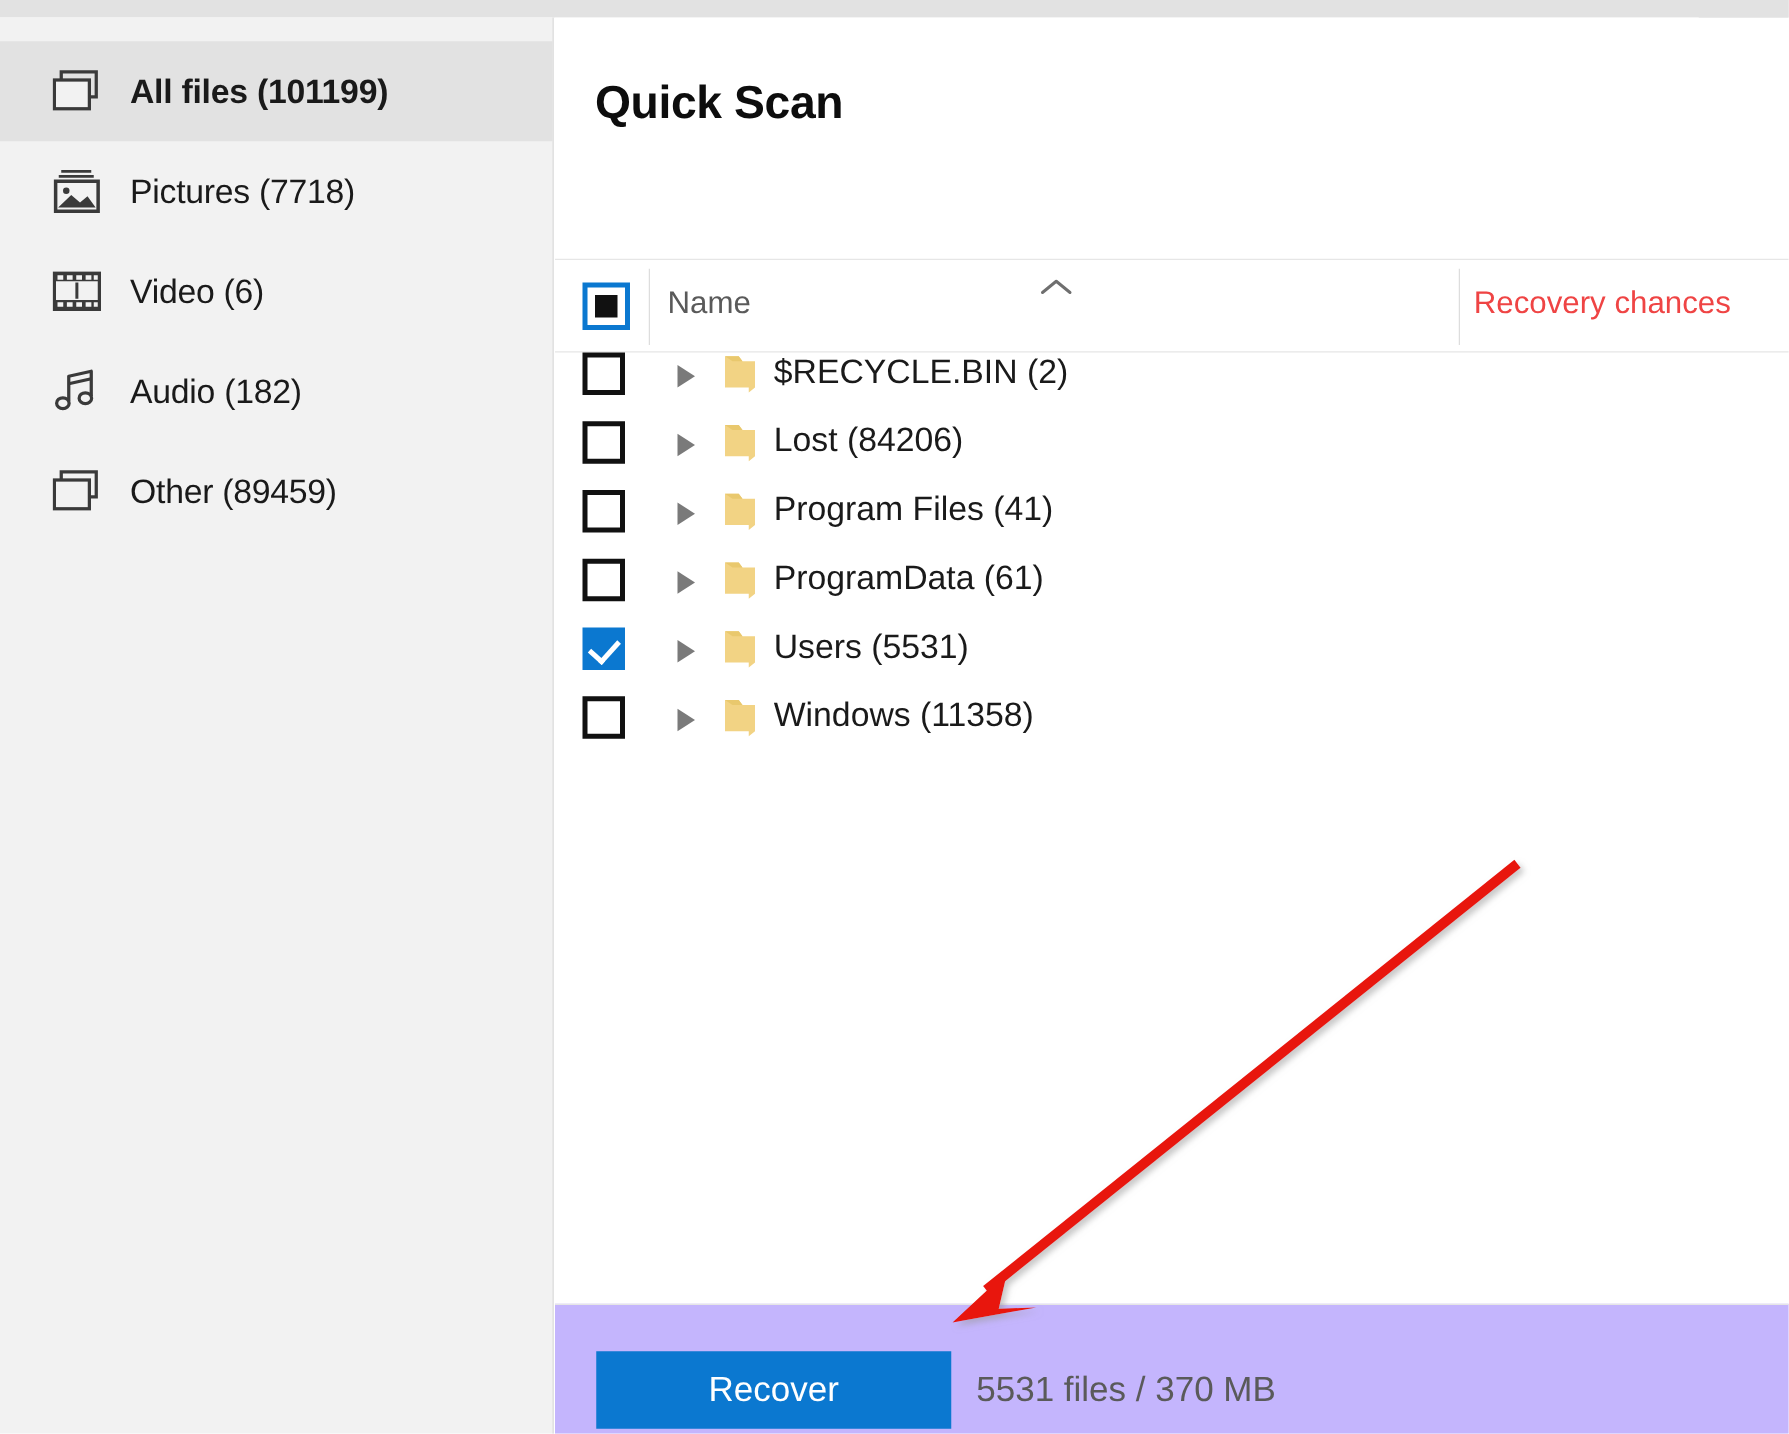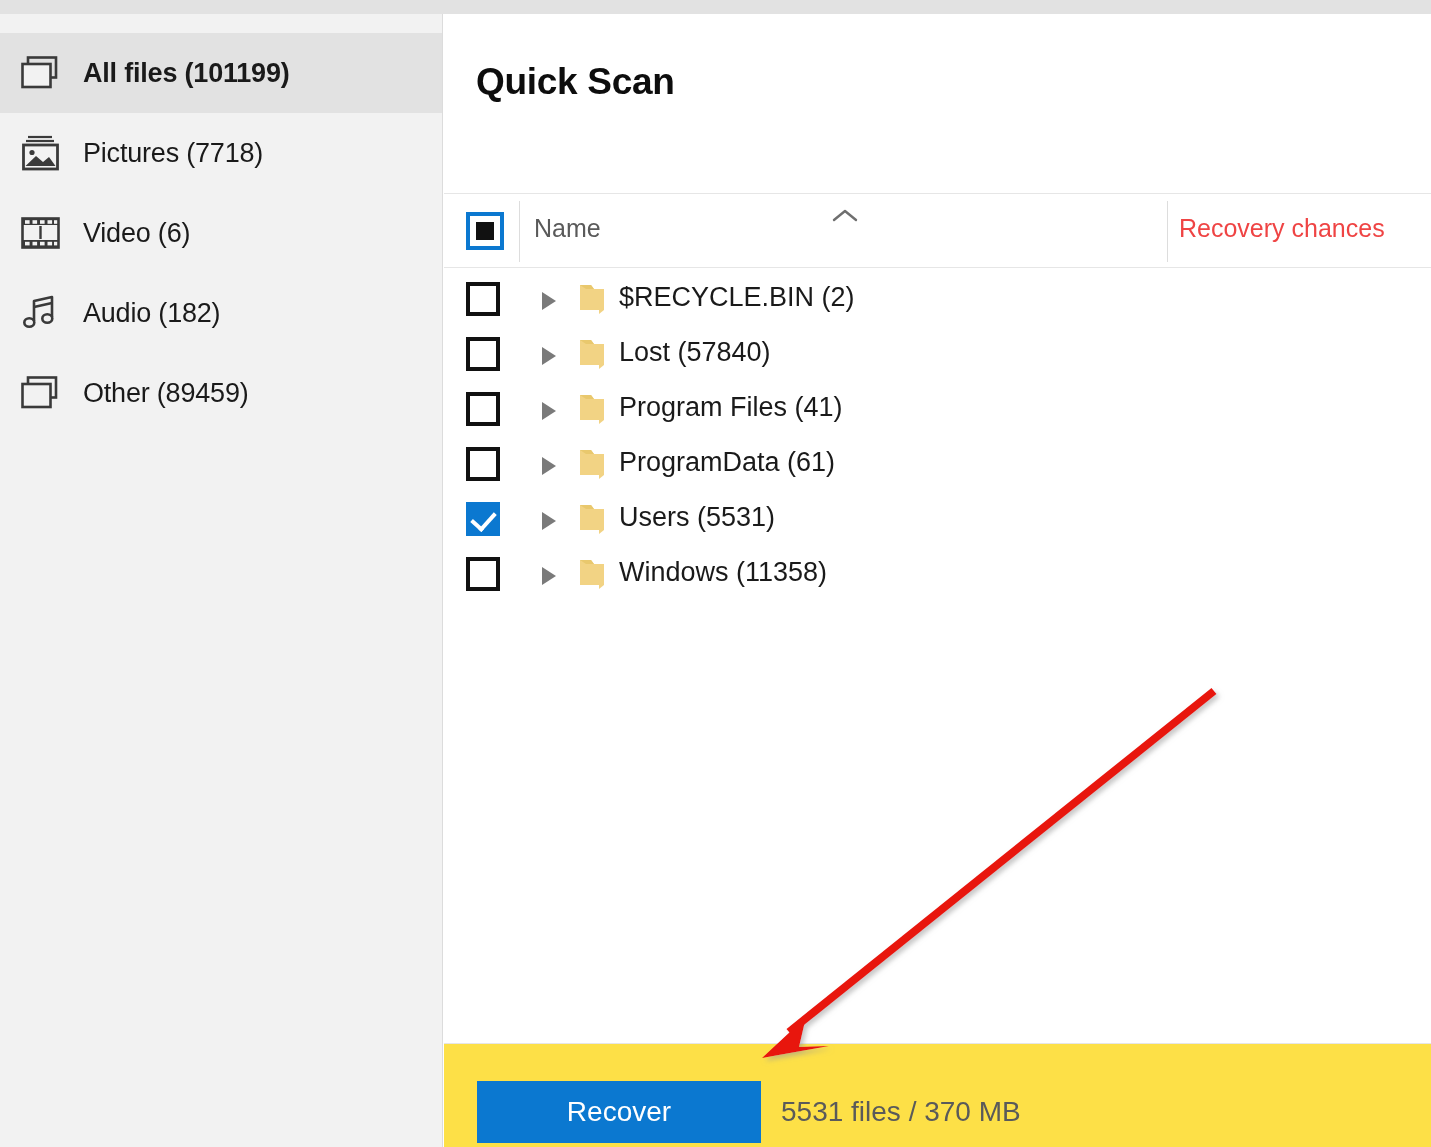--- a/index.html
+++ b/index.html
@@ -47,21 +47,21 @@
   .nav-list {
     position: absolute;
     left: 0; top: 19px;
     width: 442px;
   }
   .nav-item {
     position: relative;
     display: flex;
     align-items: center;
     height: 80px;
-    padding-left: 21px;
+    padding-left: 42px;
     box-sizing: border-box;
     cursor: default;
   }
   .nav-item.active {
     background: #e2e2e2;
   }
   .nav-icon {
     width: 44px;
     min-width: 44px;
     height: 40px;
@@ -98,21 +98,21 @@
     position: absolute;
     left: 32px; top: 117px;
     font-size: 27px;
     color: #6b6b6b;
     white-space: nowrap;
   }
 
   
   .table-header {
     position: absolute;
-    left: 0; top: 179px;
+    left: 0; top: 193px;
     width: 987px; height: 75px;
     border-top: 1px solid #e6e6e6;
     border-bottom: 1px solid #e6e6e6;
     box-sizing: border-box;
   }
   .hdr-check-cell {
     position: absolute;
     left: 22px; top: 18px;
     width: 38px; height: 38px;
   }
@@ -219,21 +219,21 @@
     transform: rotate(42deg);
   }
 
   
   .bottom-bar {
     position: absolute;
     left: 0; top: 1029px;
     width: 987px; height: 104px;
     border-top: 1px solid #e6e6e6;
     box-sizing: border-box;
-    background: #fde047;
+    background: #c4b5fd;
   }
   .recover-btn {
     position: absolute;
     left: 33px; top: 37px;
     width: 284px; height: 62px;
     background: #0b78d0;
     color: #ffffff;
     border: none;
     font-family: "Liberation Sans", sans-serif;
     font-size: 28px;
@@ -374,21 +374,21 @@
           <div class="row-check">
             <div class="cb cb-empty"></div>
           </div>
           <div class="row-expand"><svg width="20" height="22" viewBox="0 0 20 22">
               <polygon points="3,2 17,11 3,20" fill="#7a7a7a"></polygon>
             </svg></div>
           <div class="row-folder"><svg width="36" height="33" viewBox="0 0 36 33">
               <path d="M6 1 H17 L20 5 H30 V26 L25 30 L25 26 H6 Z" fill="#f2d384"></path>
               <path d="M6 1 H17 L20 5 H12 Z" fill="#e9c86d"></path>
             </svg></div>
-          <div class="row-name">Lost (57840)</div>
+          <div class="row-name">Lost (84206)</div>
         </div>
         <div class="file-row">
           <div class="row-check">
             <div class="cb cb-empty"></div>
           </div>
           <div class="row-expand"><svg width="20" height="22" viewBox="0 0 20 22">
               <polygon points="3,2 17,11 3,20" fill="#7a7a7a"></polygon>
             </svg></div>
           <div class="row-folder"><svg width="36" height="33" viewBox="0 0 36 33">
               <path d="M6 1 H17 L20 5 H30 V26 L25 30 L25 26 H6 Z" fill="#f2d384"></path>

